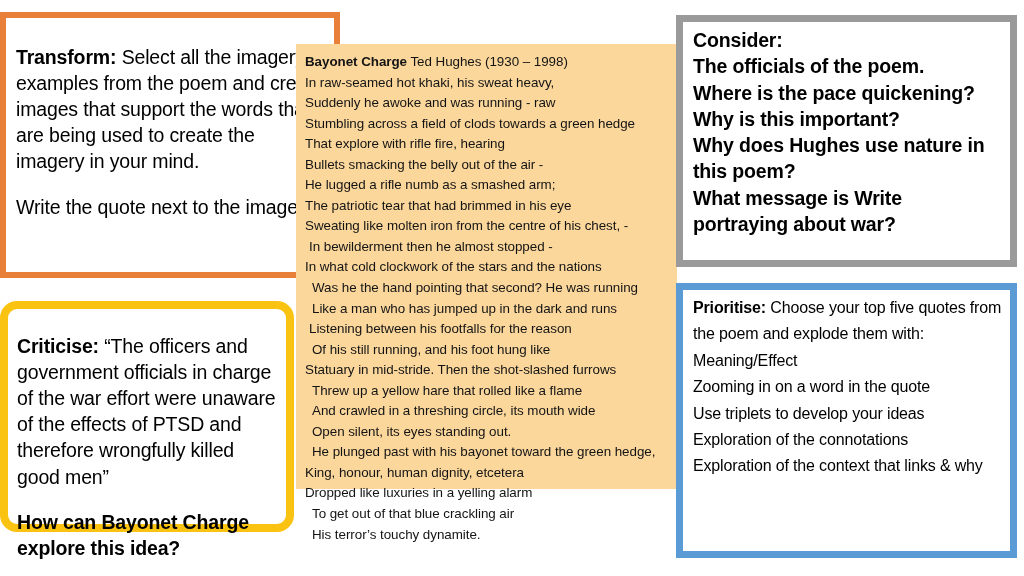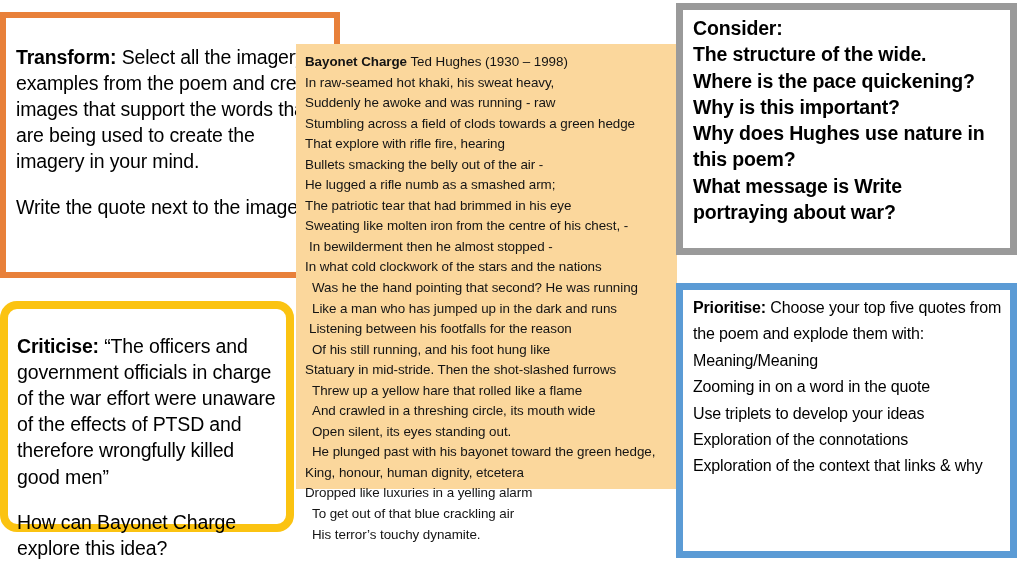--- a/index.html
+++ b/index.html
@@ -82,21 +82,21 @@
   #prioritise-box .inner {
     padding: 5px 8px 4px 10px;
   }
 
   .para {
     font-size: 19.5px;
     line-height: 26.2px;
     letter-spacing: -0.15px;
   }
   .para .lead { font-weight: bold; }
-  .para .strong { font-weight: normal; }
+  .para .strong { font-weight: bold; }
 
   .consider-text {
     font-size: 19.5px;
     line-height: 26.3px;
     font-weight: bold;
     letter-spacing: -0.15px;
   }
 
   .prioritise-text {
     font-size: 16px;
@@ -157,33 +157,33 @@
         <div class="poem-line ind2">Open silent, its eyes standing out.</div>
         <div class="poem-line ind2">He plunged past with his bayonet toward the green hedge,</div>
         <div class="poem-line">King, honour, human dignity, etcetera</div>
         <div class="poem-line">Dropped like luxuries in a yelling alarm</div>
         <div class="poem-line ind2">To get out of that blue crackling air</div>
         <div class="poem-line ind2">His terror’s touchy dynamite.</div>
       </div>
   </div>
 </div>
 
-<div class="box" id="consider-box" style="border-color: rgb(154, 154, 154);">
+<div class="box" id="consider-box" style="border-color: rgb(154, 154, 154); margin-top: 12px;">
   <div class="inner consider-text">
     <div>Consider:</div>
-    <div>The structure of the wide.</div>
+    <div>The officials of the poem.</div>
     <div>Where is the pace quickening?</div>
     <div>Why is this important?</div>
     <div>Why does Hughes use nature in this poem?</div>
     <div>What message is Write portraying about war?</div>
   </div>
 </div>
 
 <div class="box" id="prioritise-box" style="border-color: rgb(91, 155, 213);">
   <div class="inner prioritise-text">
     <div><span class="lead">Prioritise:</span><span> Choose your top five quotes from the poem and explode them with:</span></div>
-    <div>Meaning/Meaning</div>
+    <div>Meaning/Effect</div>
     <div>Zooming in on a word in the quote</div>
     <div>Use triplets to develop your ideas</div>
     <div>Exploration of the connotations</div>
     <div>Exploration of the context that links &amp; why</div>
   </div>
 </div>
 
 </body></html>

